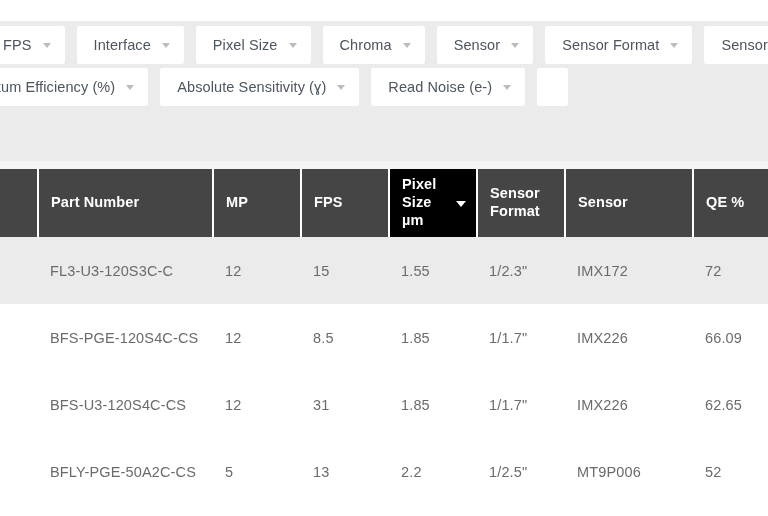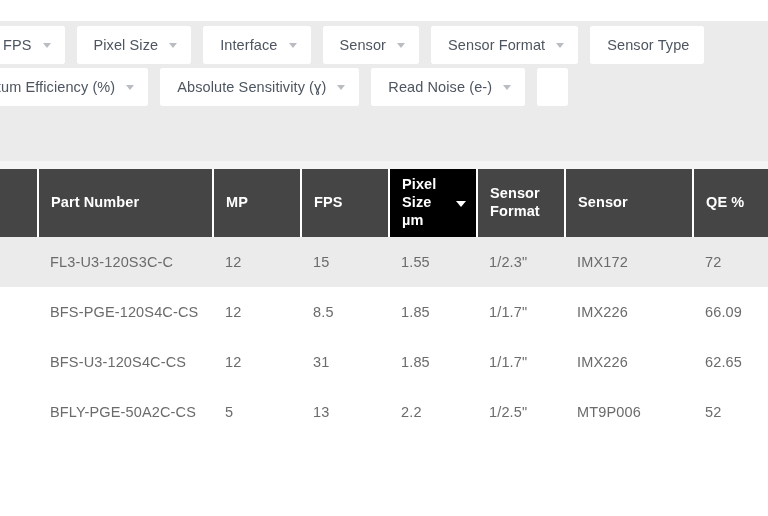--- a/index.html
+++ b/index.html
@@ -121,21 +121,21 @@
     width: 0; height: 0;
     border-left: 5px solid transparent;
     border-right: 5px solid transparent;
     border-top: 6px solid #ffffff;
   }
   table.datatable thead th:last-child { border-right: none; }
 
   table.datatable tbody td {
     font-size: 14.5px;
     color: #6b6b6b;
-    height: 50px;
+    height: 67px;
     padding: 0 0 0 12px;
     vertical-align: middle;
     letter-spacing: 0.15px;
     border: none;
   }
   table.datatable tbody tr.odd td { background: #ebebeb; }
   table.datatable tbody tr.even td { background: #ffffff; }
   table.datatable tbody td.col-spacer { padding: 0; }
 
   
@@ -153,25 +153,29 @@
 
 <div id="page">
 
   <div class="filter-region">
     <div class="filter-row filter-row-1" id="filter-row-1">
         <div class="filter-chip">
           <span class="chip-label">FPS</span>
           <span class="caret"></span>
         </div>
         <div class="filter-chip">
+          <span class="chip-label">Interface</span>
+          <span class="caret"></span>
+        </div>
+        <div class="filter-chip">
           <span class="chip-label">Pixel Size</span>
           <span class="caret"></span>
         </div>
         <div class="filter-chip">
-          <span class="chip-label">Interface</span>
+          <span class="chip-label">Chroma</span>
           <span class="caret"></span>
         </div>
         <div class="filter-chip">
           <span class="chip-label">Sensor</span>
           <span class="caret"></span>
         </div>
         <div class="filter-chip">
           <span class="chip-label">Sensor Format</span>
           <span class="caret"></span>
         </div>

